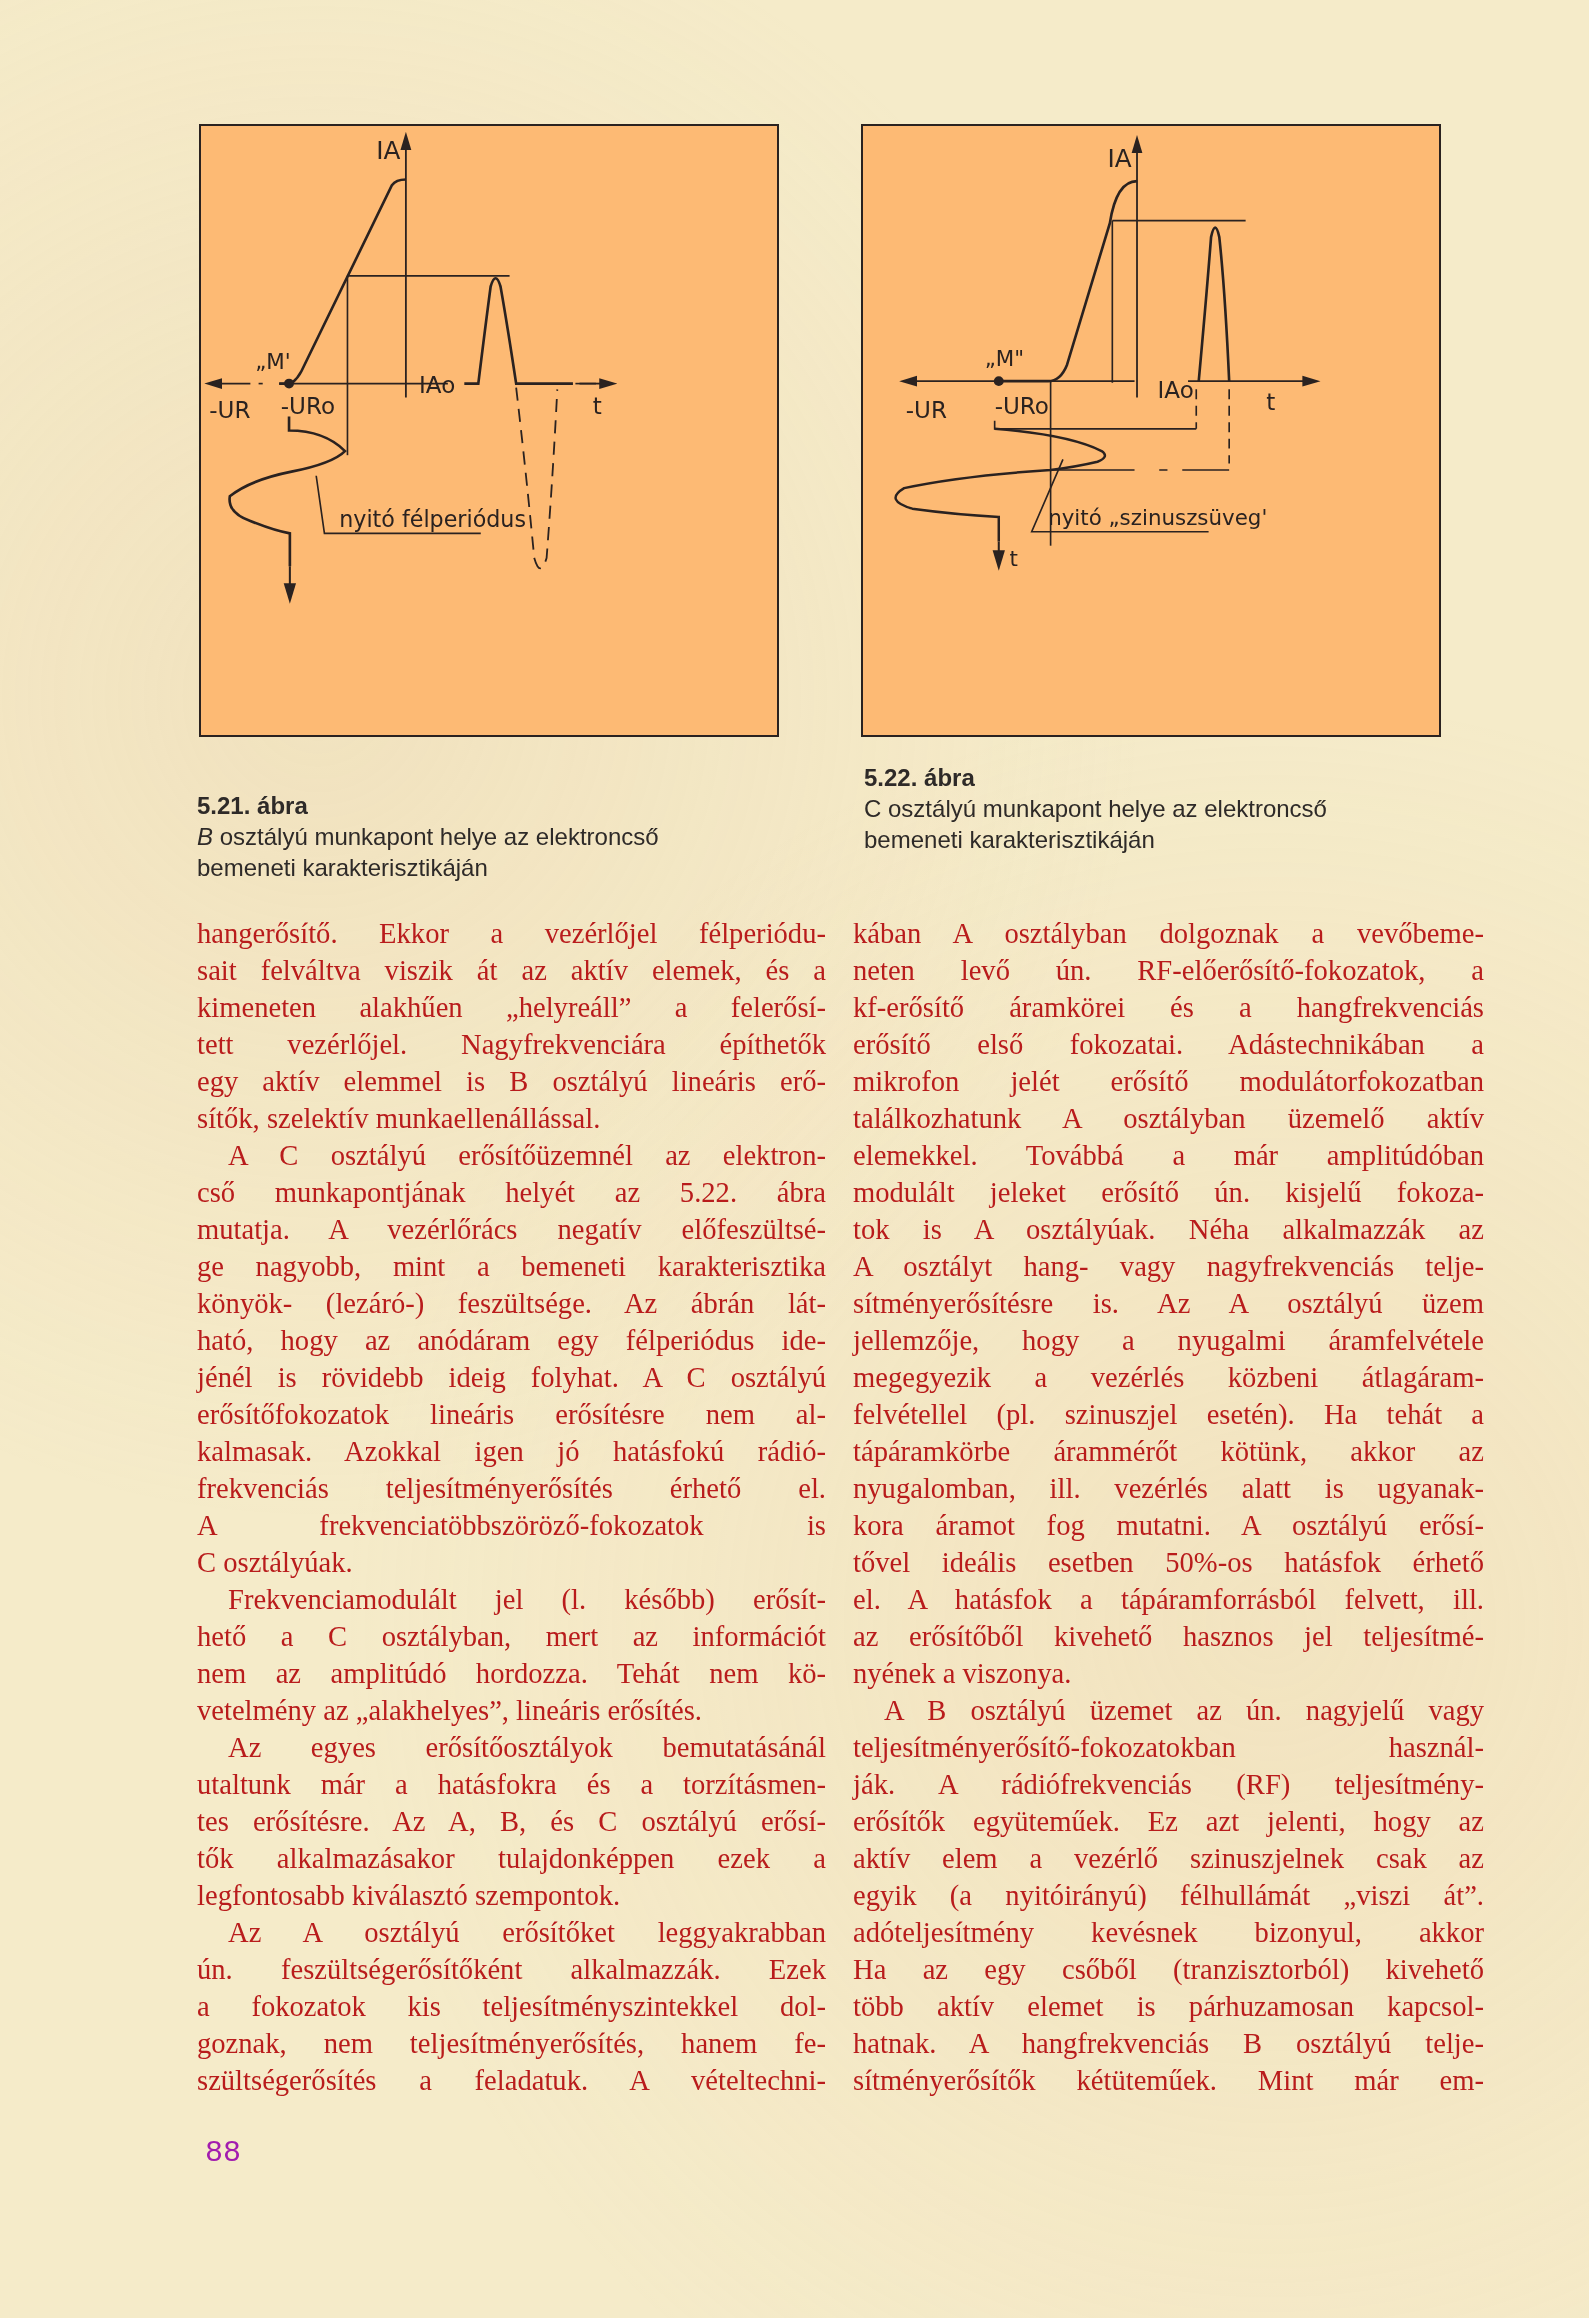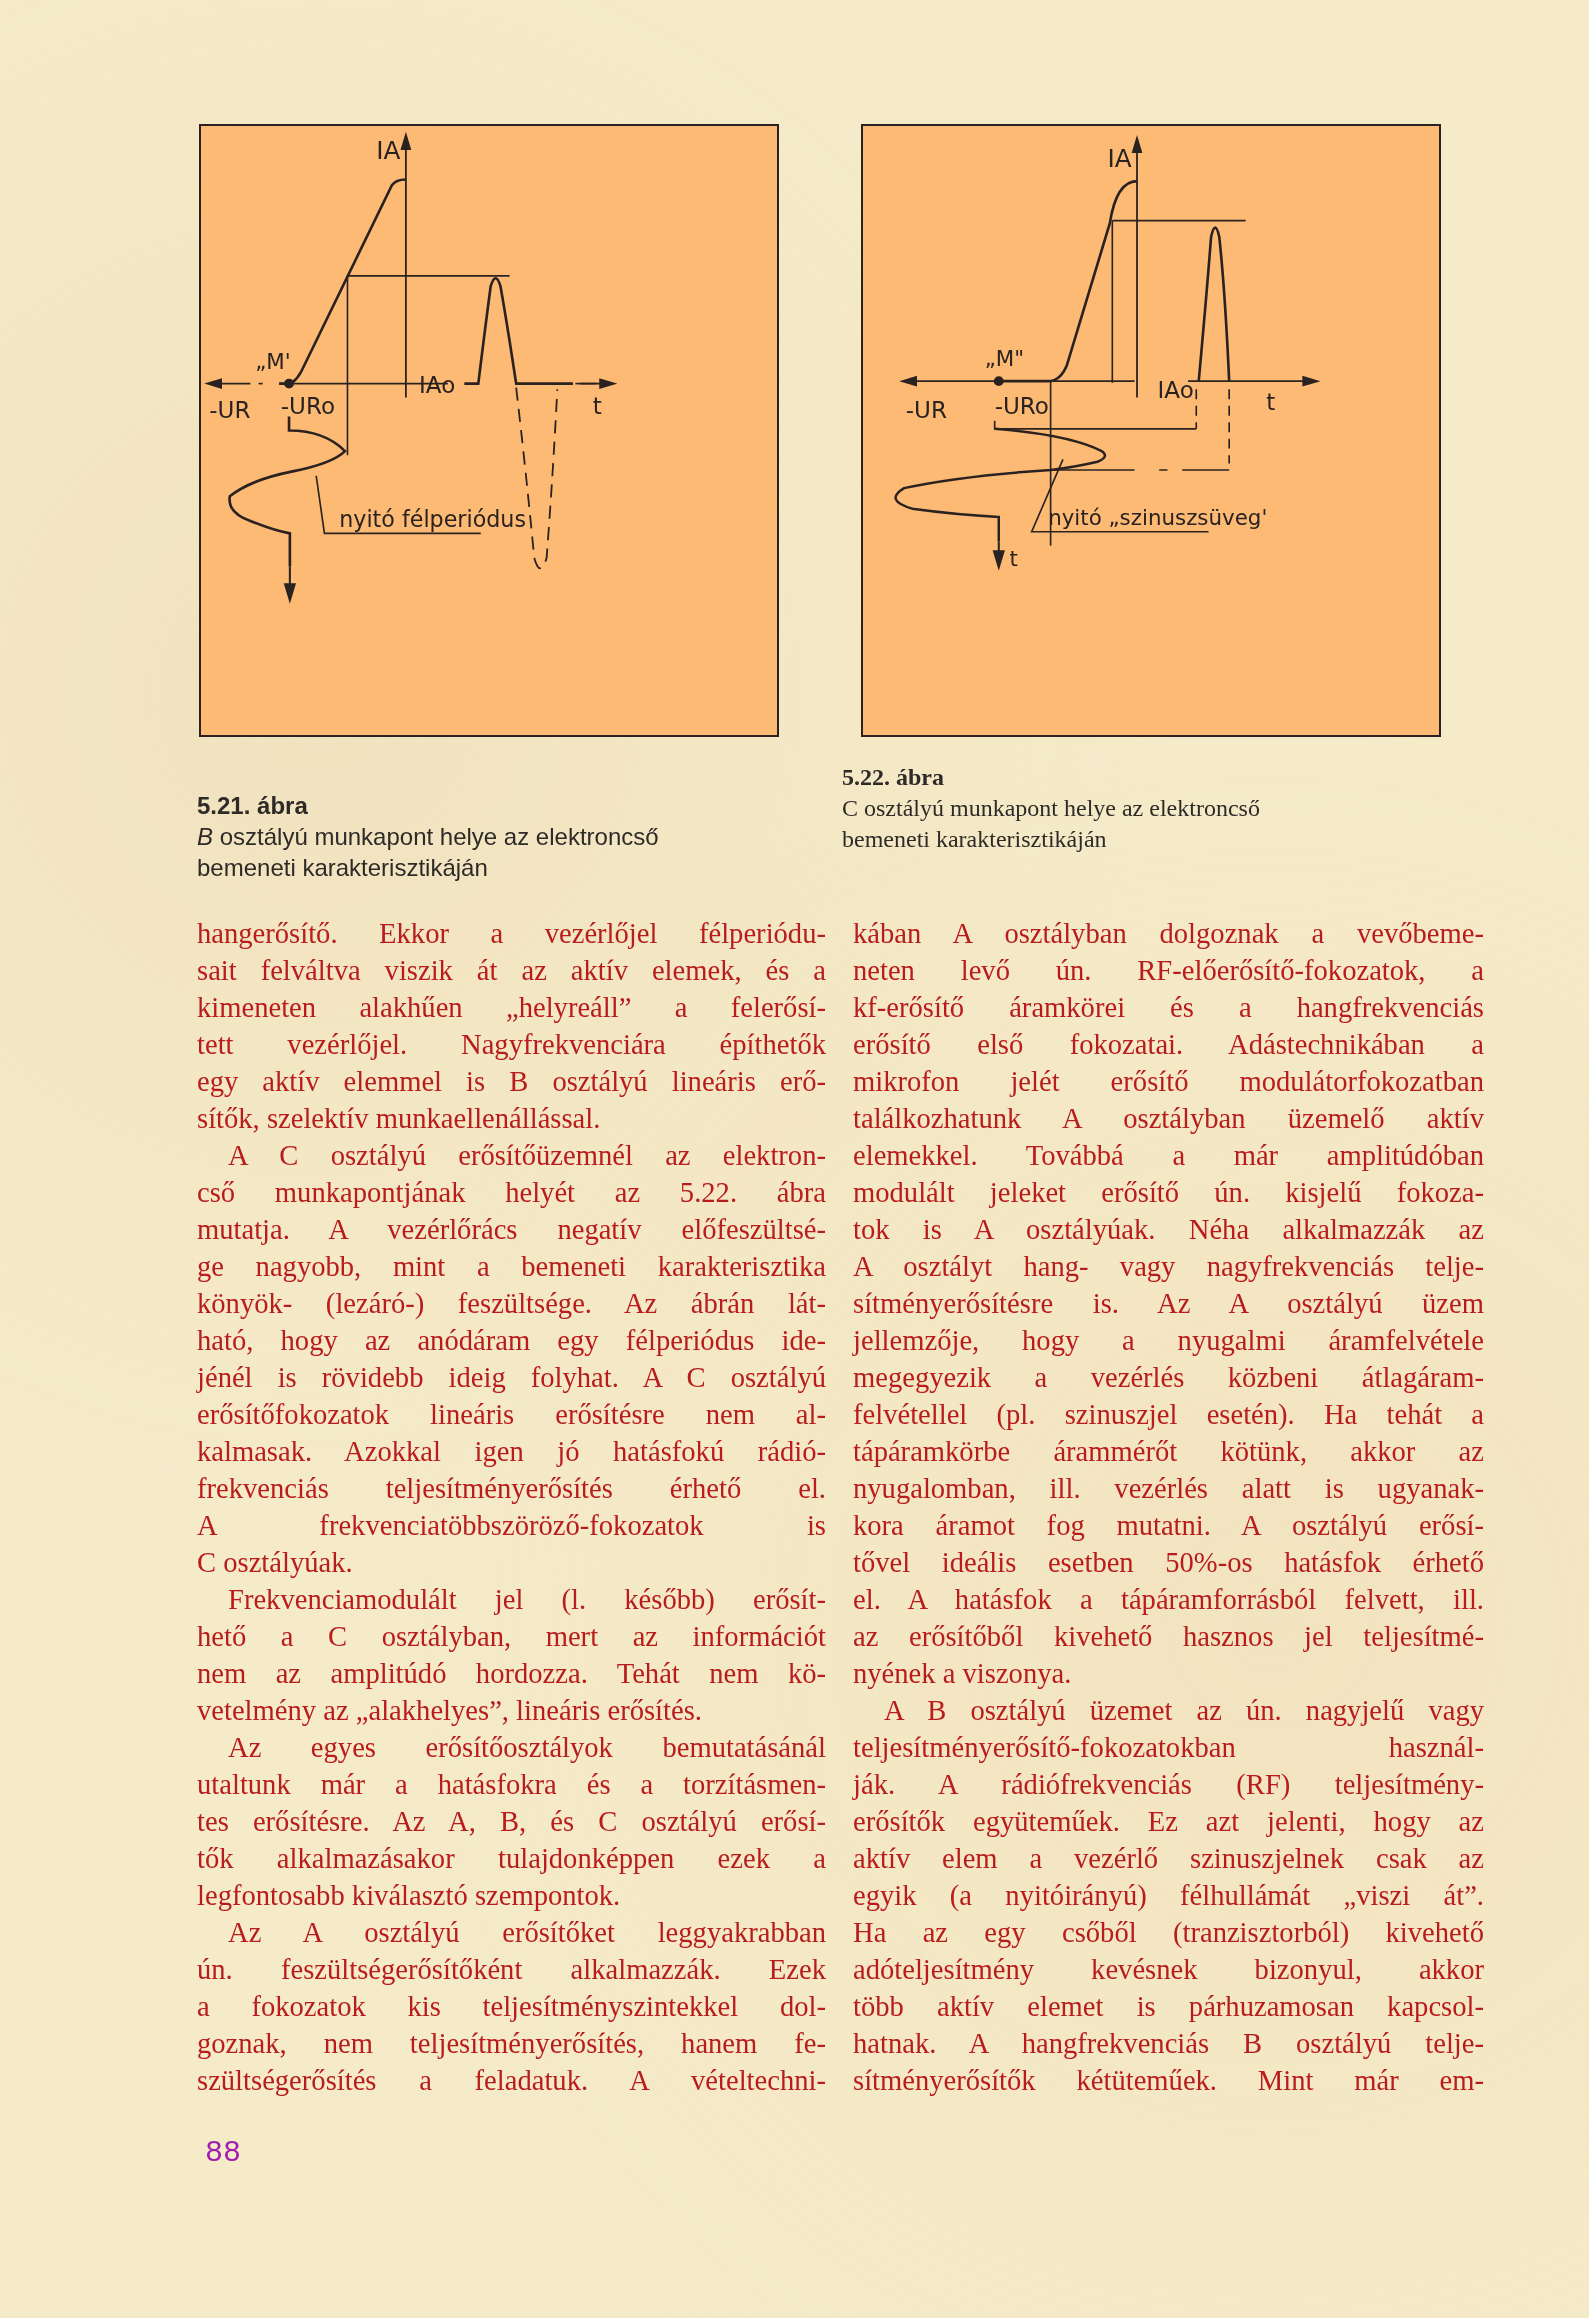--- a/index.html
+++ b/index.html
@@ -17,21 +17,21 @@
   }
   #fig1 { left:199px; }
   #fig2 { left:861px; }
   .figure svg { width:100%; height:100%; display:block; }
   .figure svg text { font-family:"DejaVu Sans", sans-serif; fill:#2a2220; }
   .caption {
     position:absolute; top:762px; width:596px;
     font-family:"Liberation Sans", sans-serif; font-size:24px; line-height:31px; color:#2e2a28;
   }
   #cap1 { left:197px;margin-top:28px; }
-  #cap2 { left:842px;font-family:Liberation Serif, serif; }
+  #cap2 { left:864px; }
   .caption .num { font-weight:bold; display:block; }
   .caption .desc-letter { font-style:italic; }
   .column {
     position:absolute; top:915px; width:629px;
     font-family:"Liberation Serif", serif; font-size:28.6px; line-height:37px;
     text-align:justify; color:#b91c1c;
   }
   #col-left { left:197px; }
   #col-right { left:853px; width:631px; }
   .column .line { display:block; text-align:justify; text-align-last:justify; white-space:nowrap; }
@@ -196,21 +196,21 @@
     <span class="line">tővel ideális esetben 50%-os hatásfok érhető</span>
     <span class="line">el. A hatásfok a tápáramforrásból felvett, ill.</span>
     <span class="line">az erősítőből kivehető hasznos jel teljesítmé-</span>
     <span class="line last">nyének a viszonya.</span>
     <span class="line" style="text-indent: 31px;">A B osztályú üzemet az ún. nagyjelű vagy</span>
     <span class="line">teljesítményerősítő-fokozatokban használ-</span>
     <span class="line">ják. A rádiófrekvenciás (RF) teljesítmény-</span>
     <span class="line">erősítők együteműek. Ez azt jelenti, hogy az</span>
     <span class="line">aktív elem a vezérlő szinuszjelnek csak az</span>
     <span class="line">egyik (a nyitóirányú) félhullámát „viszi át”.</span>
+    <span class="line">adóteljesítmény kevésnek bizonyul, akkor</span>
     <span class="line">Ha az egy csőből (tranzisztorból) kivehető</span>
-    <span class="line">adóteljesítmény kevésnek bizonyul, akkor</span>
     <span class="line">több aktív elemet is párhuzamosan kapcsol-</span>
     <span class="line">hatnak. A hangfrekvenciás B osztályú telje-</span>
     <span class="line">sítményerősítők kétüteműek. Mint már em-</span>
   </div>
 
 <div class="pageno">88</div>
 
 
 </body></html>

